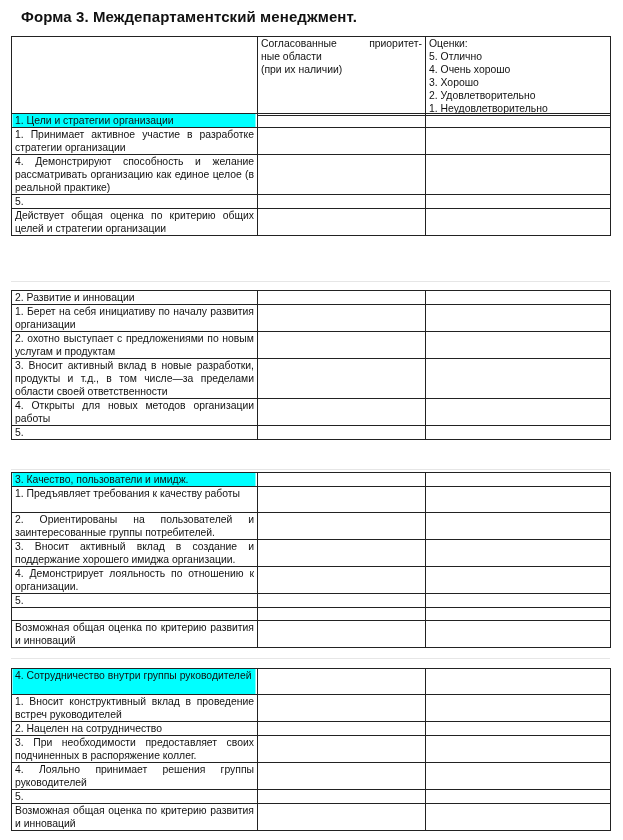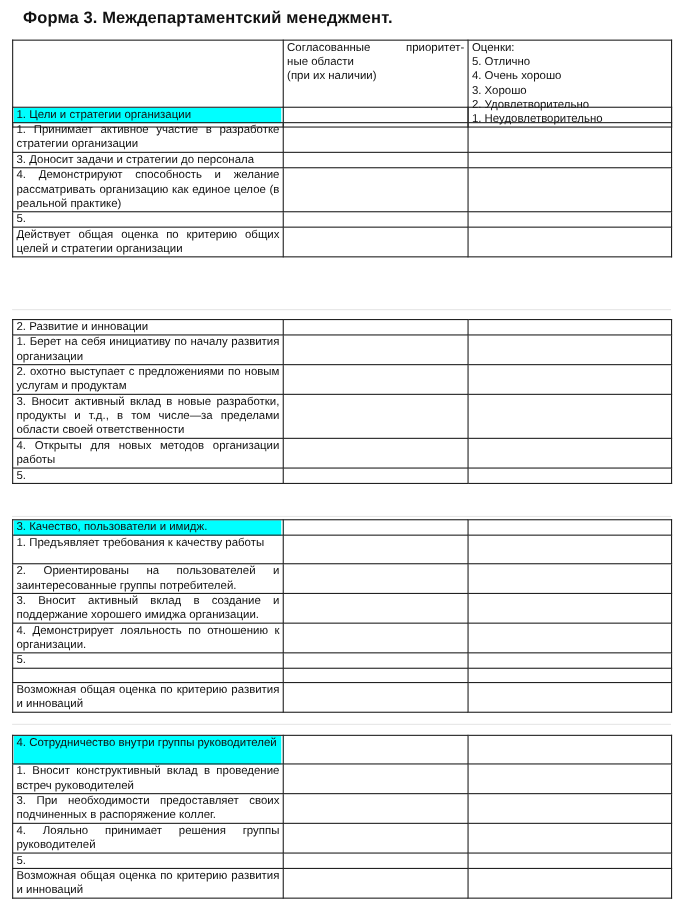--- a/index.html
+++ b/index.html
@@ -34,34 +34,29 @@
       <div>5. Отлично</div>
       <div>4. Очень хорошо</div>
       <div>3. Хорошо</div>
       <div>2. Удовлетворительно</div>
       <div>1. Неудовлетворительно</div>
     </td>
   </tr>
 </tbody>
   </table>
 
-<table class="tbl" style="top:97px">
+<table class="tbl" style="top:113px">
   <tbody>
       <tr style="height:13px">
     <td class="c1 hl" style="background: linear-gradient(to right, rgb(0, 255, 255) calc(100% - 2px), rgb(255, 255, 255) calc(100% - 2px));">1. Цели и стратегии организации</td>
     <td class="c2"></td>
     <td class="c3"></td>
   </tr>
   <tr style="height:26px">
     <td class="c1">1. Принимает активное участие в разработке стратегии организации</td>
-    <td class="c2"></td>
-    <td class="c3"></td>
-  </tr>
-  <tr style="height:13px">
-    <td class="c1">3. Доносит задачи и стратегии до персонала</td>
     <td class="c2"></td>
     <td class="c3"></td>
   </tr>
   <tr style="height:39px">
     <td class="c1">4. Демонстрируют способность и желание рассматривать организацию как единое целое (в реальной практике)</td>
     <td class="c2"></td>
     <td class="c3"></td>
   </tr>
   <tr style="height:13px">
     <td class="c1">5.</td>
@@ -164,20 +159,25 @@
       <tr style="height:26px">
     <td class="c1 hl" style="background: linear-gradient(to right, rgb(0, 255, 255) calc(100% - 2px), rgb(255, 255, 255) calc(100% - 2px));">4. Сотрудничество внутри группы руководителей</td>
     <td class="c2"></td>
     <td class="c3"></td>
   </tr>
   <tr style="height:26px">
     <td class="c1">1. Вносит конструктивный вклад в проведение встреч руководителей</td>
     <td class="c2"></td>
     <td class="c3"></td>
   </tr>
+  <tr style="height:13px">
+    <td class="c1">2. Нацелен на сотрудничество</td>
+    <td class="c2"></td>
+    <td class="c3"></td>
+  </tr>
   <tr style="height:26px">
     <td class="c1">3. При необходимости предоставляет своих подчиненных в распоряжение коллег.</td>
     <td class="c2"></td>
     <td class="c3"></td>
   </tr>
   <tr style="height:26px">
     <td class="c1">4. Лояльно принимает решения группы руководителей</td>
     <td class="c2"></td>
     <td class="c3"></td>
   </tr>

